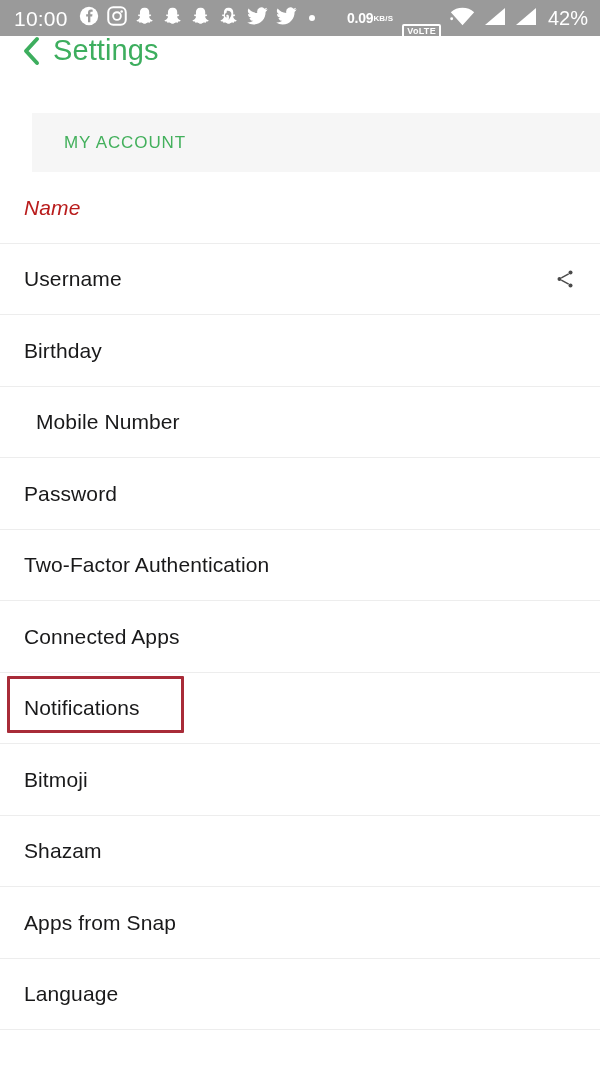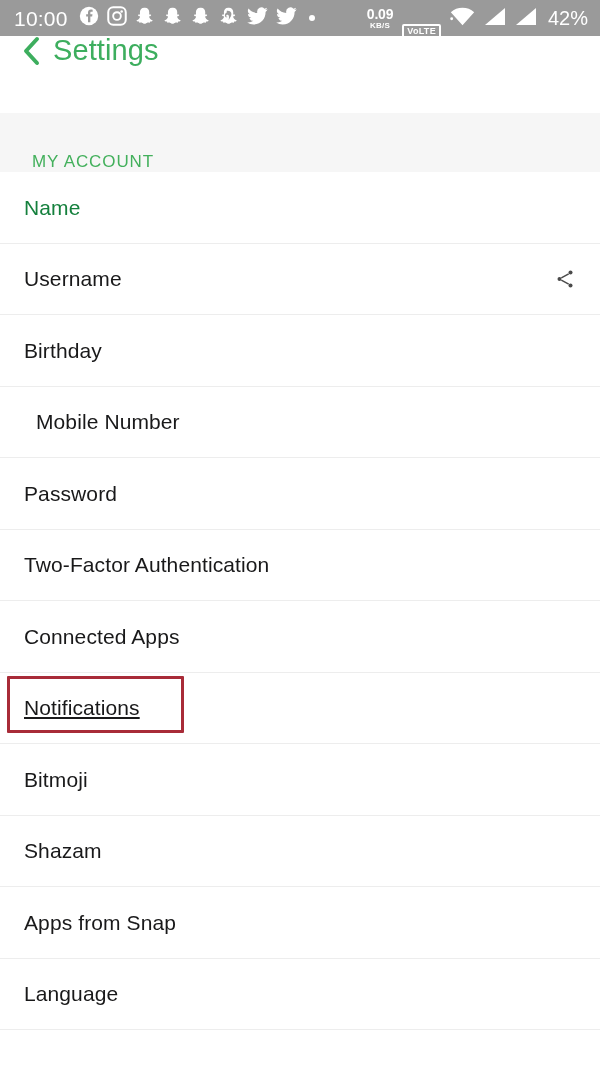--- a/index.html
+++ b/index.html
@@ -45,21 +45,21 @@
   .status-left-icons .sicon { display:block; }
   .status-spacer { flex:1 1 auto; }
   .status-right {
     display:flex;
     align-items:center;
     gap:9px;
     flex:0 0 auto;
   }
   .netspeed {
     display:flex;
-    flex-direction:column;
+    flex-direction:row;
     align-items:center;
     line-height:1;
     color:#ffffff;
   }
   .netspeed .ns-val { font-size:14px; font-weight:700; letter-spacing:-0.2px; }
   .netspeed .ns-unit { font-size:8px; font-weight:700; letter-spacing:0.2px; margin-top:1px; }
   .volte-badge {
     border:2px solid #ffffff;
     border-radius:2px;
     padding:1px 3px 2px 3px;
@@ -105,22 +105,23 @@
     font-weight:400;
     letter-spacing:0.1px;
     line-height:1;
   }
 
   
   .section-header {
     height:59px;
     background:#f6f6f6;
     display:flex;
-    align-items:flex-end;
+    align-items:center;
     padding-left:32px;
+    margin-left:32px;
   }
   .section-header-label {
     font-size:17px;
     font-weight:400;
     letter-spacing:0.9px;
   }
 
   
   .settings-list {
     background:#ffffff;
@@ -139,21 +140,20 @@
   .settings-row .row-label {
     font-size:21px;
     font-weight:400;
     color:#19191a;
     letter-spacing:0.1px;
     line-height:1;
   }
   .settings-row.highlighted .row-label {
     position:relative;
     z-index:2;
-    text-decoration:underline;
   }
   .row-highlight-box {
     position:absolute;
     left:7px;
     top:3px;
     width:177px;
     height:57px;
     border:3px solid #a82b38;
     border-radius:1px;
     pointer-events:none;
@@ -253,21 +253,21 @@
     </span>
     <span class="header-title" style="color:#3dae5e">Settings</span>
   </div>
 
   <div class="section-header">
     <span class="section-header-label" style="color:#43b05c">MY ACCOUNT</span>
   </div>
 
   <div class="settings-list" id="settings-list">
       <div class="settings-row" style="border-bottom-color: rgb(237, 237, 237);">
-        <span class="row-label" style="color: #15803d;">Name</span>
+        <span class="row-label" style="color: #b91c1c; font-style: italic;">Name</span>
       </div>
       <div class="settings-row" style="border-bottom-color: rgb(237, 237, 237);">
         <span class="row-label" style="color: rgb(25, 25, 26);">Username</span>
         <span>
           <svg class="share-icon" width="22" height="22" viewBox="0 0 24 24">
             <circle cx="18" cy="5" r="2.2" fill="#4a4a4a"></circle>
             <circle cx="18" cy="19" r="2.2" fill="#4a4a4a"></circle>
             <circle cx="6" cy="12" r="2.2" fill="#4a4a4a"></circle>
             <path d="M8 10.8 16 6.3M8 13.2 16 17.7" stroke="#4a4a4a" stroke-width="1.6" fill="none"></path>
           </svg>

